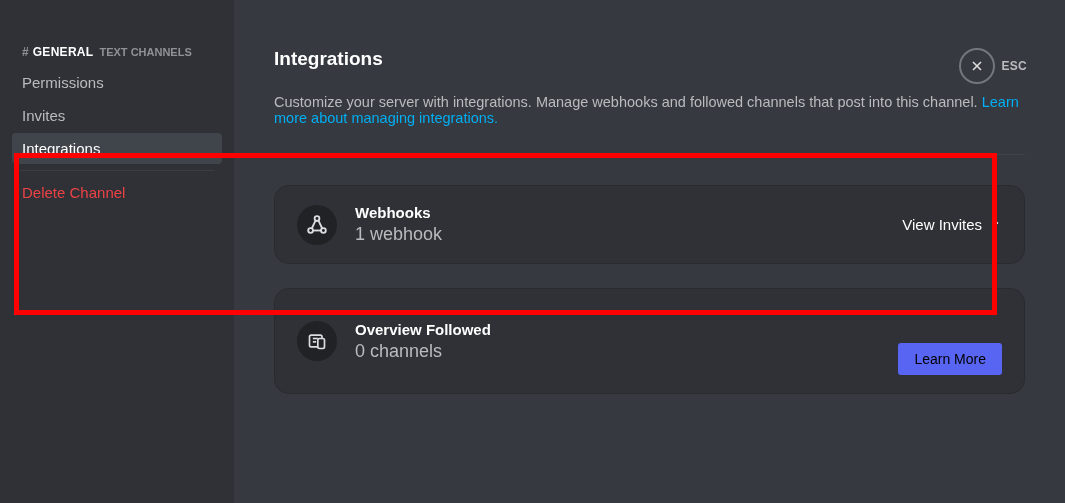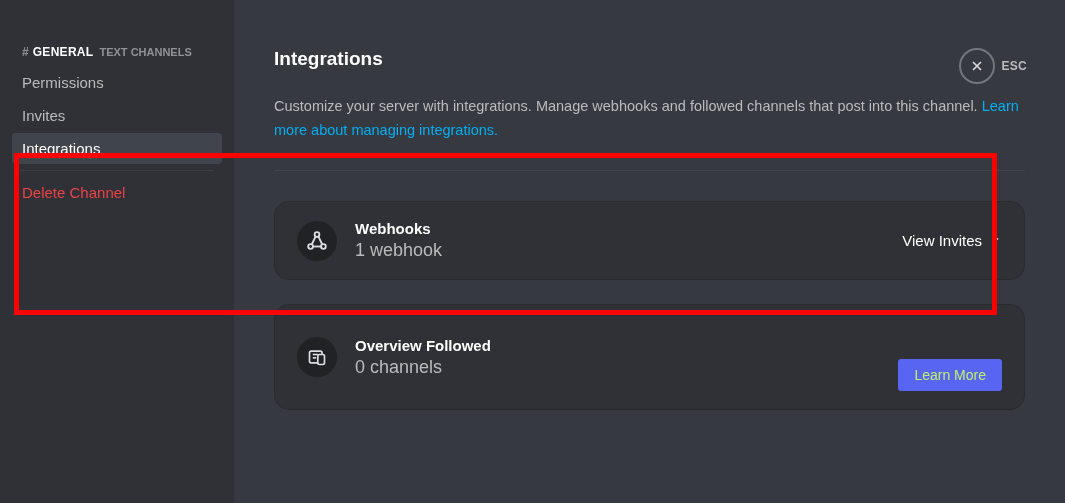--- a/index.html
+++ b/index.html
@@ -71,21 +71,21 @@
     }
     h1.page-title {
       color: #ffffff;
       font-size: 19px;
       font-weight: 600;
       margin-bottom: 24px;
     }
     .desc {
       color: #b9bbbe;
       font-size: 14.5px;
-      line-height: 24px;
+      line-height: 16px;
     }
     .desc a {
       color: #00aff4;
       text-decoration: none;
     }
     .hr {
       height: 1px;
       background: rgba(255,255,255,.06);
       margin: 28px 0 30px;
     }
@@ -126,21 +126,21 @@
     .card-action {
       display: flex;
       align-items: center;
       gap: 6px;
       color: #ffffff;
       font-size: 15px;
       cursor: pointer;
     }
     .btn-primary {
       background: #5865f2;
-      color: #bef264;
+      color: #000000;
       border: none;
       border-radius: 3px;
       padding: 8px 16px;
       font-size: 14px;
       font-weight: 500;
       cursor: pointer;
       margin-top: 36px;
     }
     .close-container {
       position: absolute;

